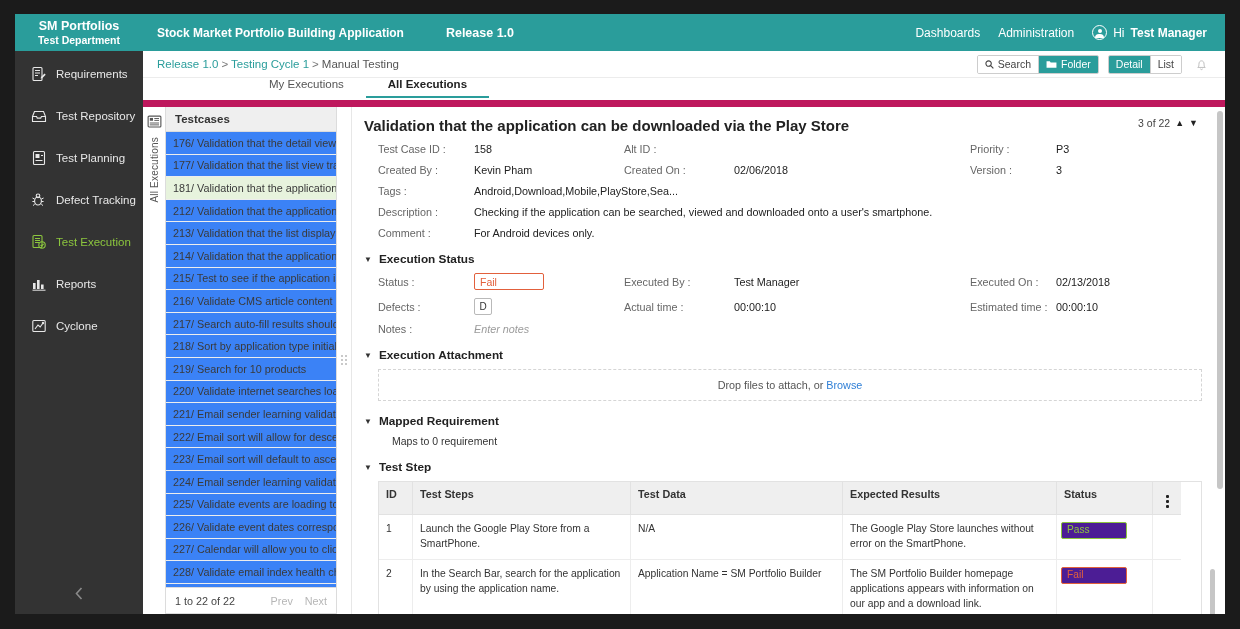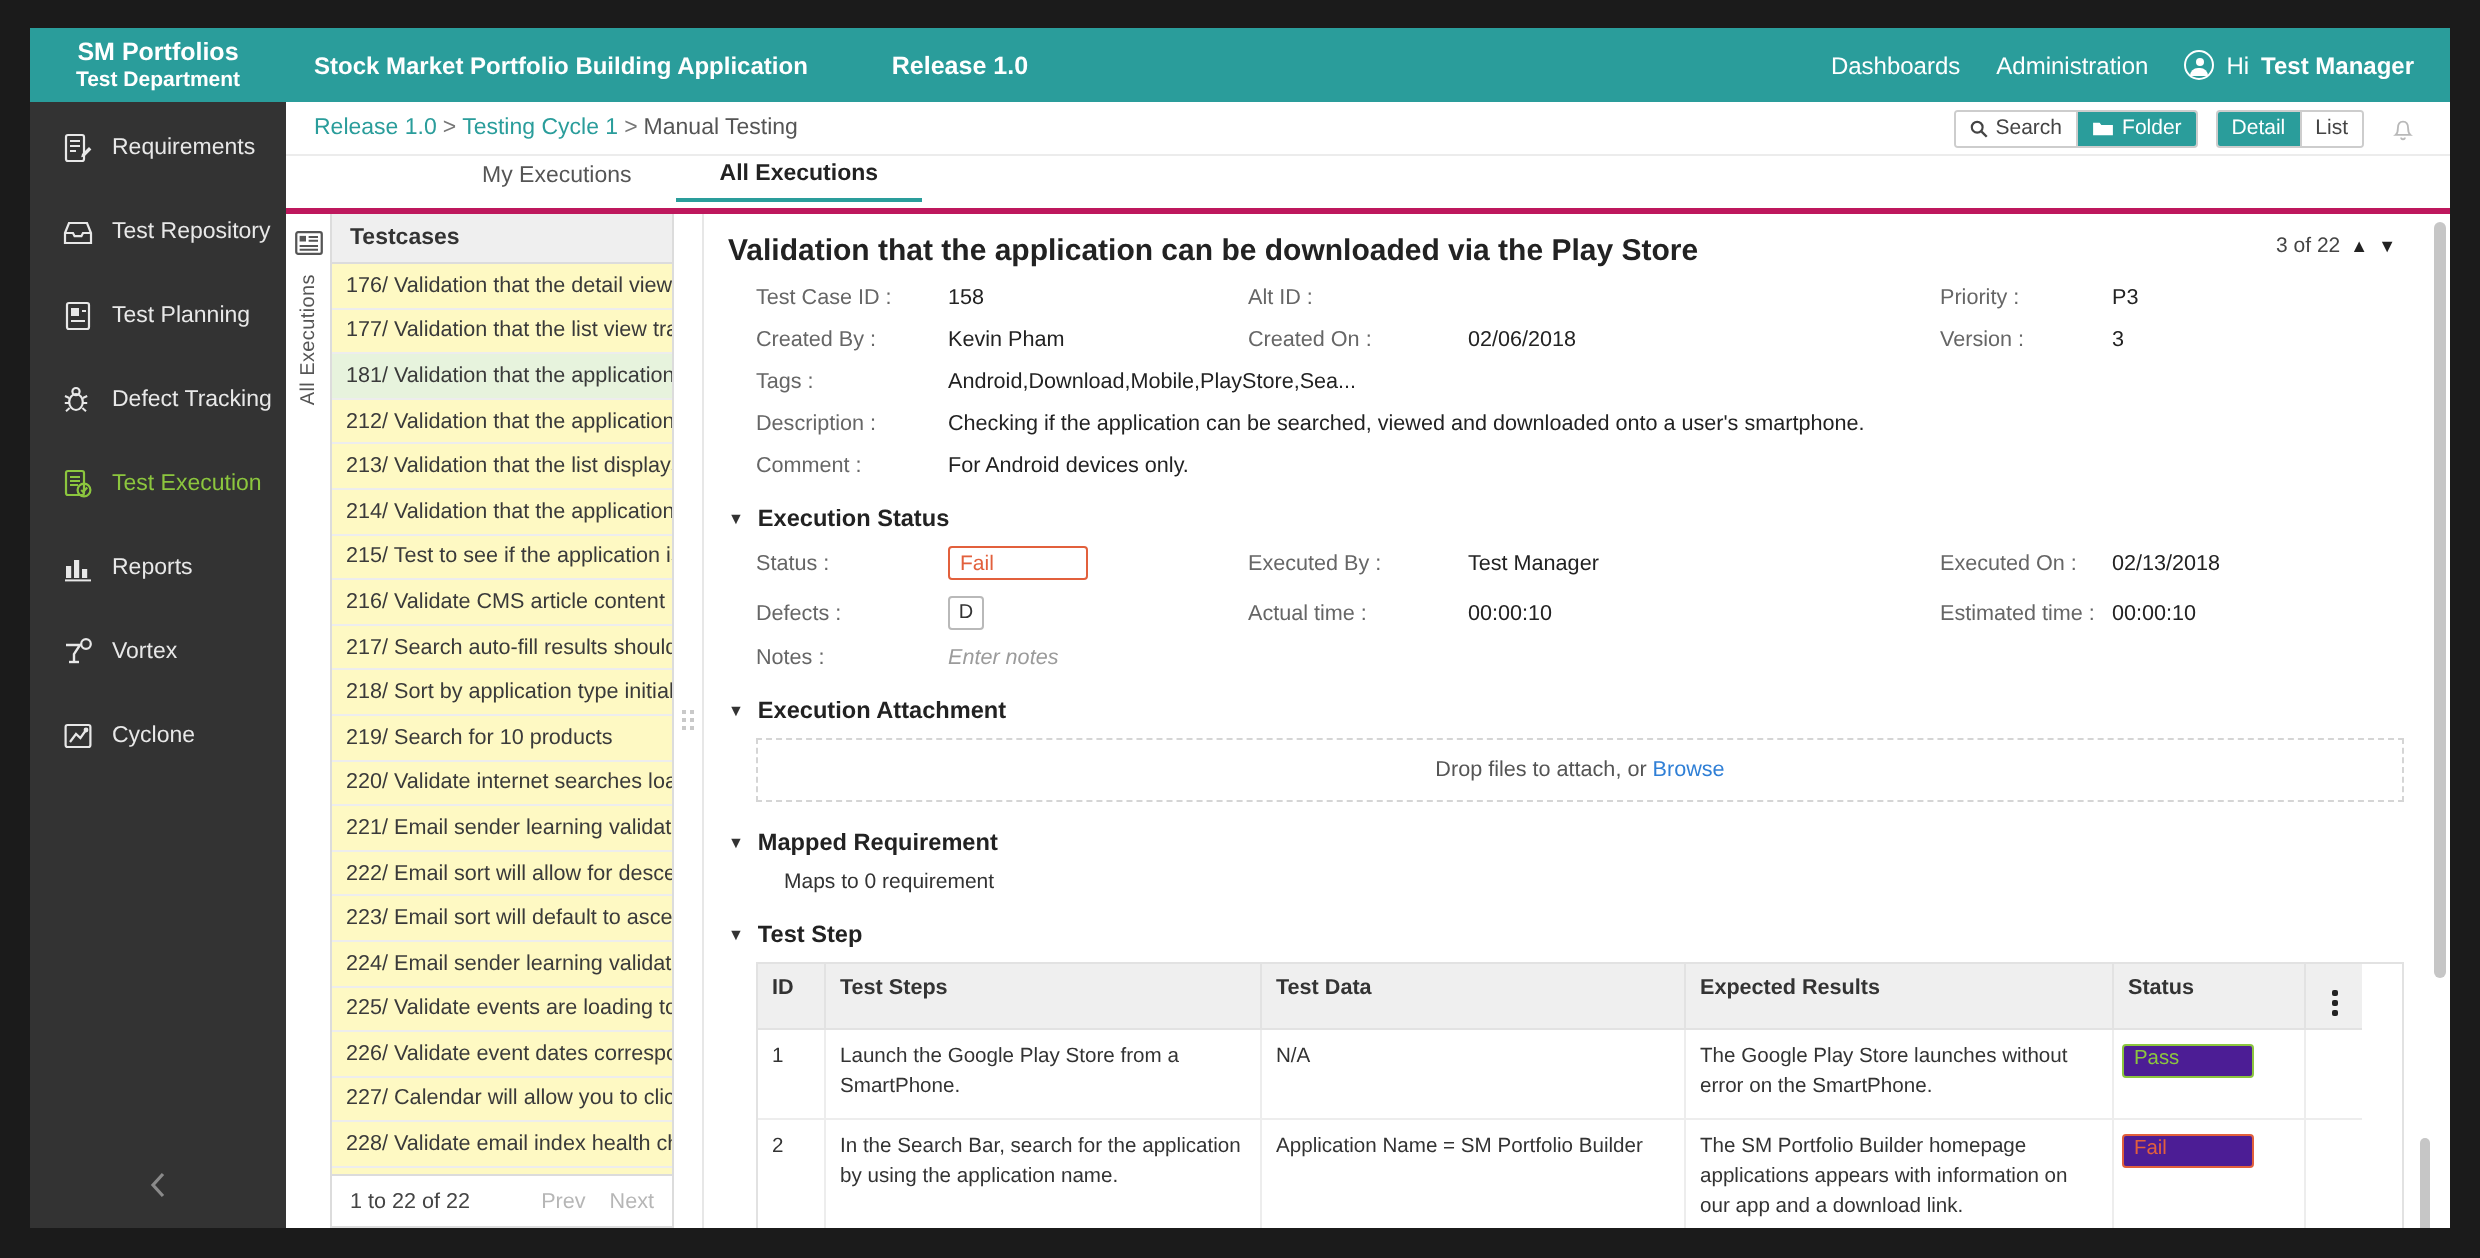--- a/index.html
+++ b/index.html
@@ -87,21 +87,21 @@
     display:flex;align-items:center;gap:4px;padding:0 7px;font-size:10.5px;
     background:#fff;color:#444;cursor:pointer;border-right:1px solid #cdcdcd;
   }
   .btn:last-child{border-right:none;}
   .btn.sel { background:#2a9d9b; color:#fff; }
   .bell {
     width:20px;height:20px;display:flex;align-items:center;justify-content:center;
     color:#b9b9b9;font-size:13px;cursor:pointer;
   }
 
-  .tabbar { height:29px; display:flex; align-items:center; padding-left:76px; border-bottom:3px solid #be185d; }
+  .tabbar { height:29px; display:flex; align-items:flex-start; padding-left:104px; border-bottom:7px solid #be185d; }
   .tab {
     padding:0 22px 6px 22px; font-size:11.5px; color:#555; cursor:pointer;
   }
   .tab.active { color:#222; font-weight:bold; border-bottom:2px solid #2a9d9b; }
 
   .panes { flex:1; display:flex; min-height:0; }
 
   
   .rail {
     width:22px; flex:0 0 22px; padding-top:7px;
@@ -109,21 +109,21 @@
     background:#fff;
   }
   .rail .vtxt {
     writing-mode:vertical-rl; transform:rotate(180deg);
     font-size:10px; color:#555; letter-spacing:.2px;
   }
 
   
   .listpane {
     width:172px; flex:0 0 172px; border:1px solid #dcdcdc; border-top:none;
-    display:flex; flex-direction:column; min-height:0; background:#fef9c3;
+    display:flex; flex-direction:column; min-height:0; background:#3b82f6;
   }
   .listhead {
     height:25px; background:#efefef; display:flex; align-items:center;
     padding-left:9px; font-size:11.5px; font-weight:bold; color:#333;
     border-bottom:1px solid #dcdcdc;
   }
   .listbody { flex:1; overflow:hidden; }
   .lrow {
     height:22.6px; display:flex; align-items:center; padding:0 7px;
     font-size:10.8px; color:#3a3a3a; border-bottom:1px solid #ededed;
@@ -287,28 +287,20 @@
       <div class="navitem">
         <svg class="ic" viewBox="0 0 16 16">
           <rect x="2" y="7" width="2.6" height="6" fill="#e8e8e8"></rect>
           <rect x="6" y="4" width="2.6" height="9" fill="#e8e8e8"></rect>
           <rect x="10" y="8.5" width="2.6" height="4.5" fill="#e8e8e8"></rect>
           <path d="M1.5 14.2h13" stroke="#e8e8e8" stroke-width="1"></path>
         </svg>
         <span>Reports</span>
       </div>
 
-      <div class="navitem">
-        <svg class="ic" viewBox="0 0 16 16">
-          <path d="M2 4.5h7l-3 4.5v3.5" fill="none" stroke="#e8e8e8" stroke-width="1.2"></path>
-          <path d="M3.5 13h5" stroke="#e8e8e8" stroke-width="1.2"></path>
-          <circle cx="12" cy="4" r="2.4" fill="none" stroke="#e8e8e8" stroke-width="1.1"></circle>
-        </svg>
-        <span>Vortex</span>
-      </div>
 
       <div class="navitem">
         <svg class="ic" viewBox="0 0 16 16">
           <rect x="1.8" y="2.5" width="12.4" height="11" rx="1" fill="none" stroke="#e8e8e8" stroke-width="1.1"></rect>
           <path d="M4 11l3-4 2.2 2L12 5" fill="none" stroke="#e8e8e8" stroke-width="1.1"></path>
           <circle cx="12" cy="5" r="1.2" fill="#e8e8e8"></circle>
         </svg>
         <span>Cyclone</span>
       </div>
 

